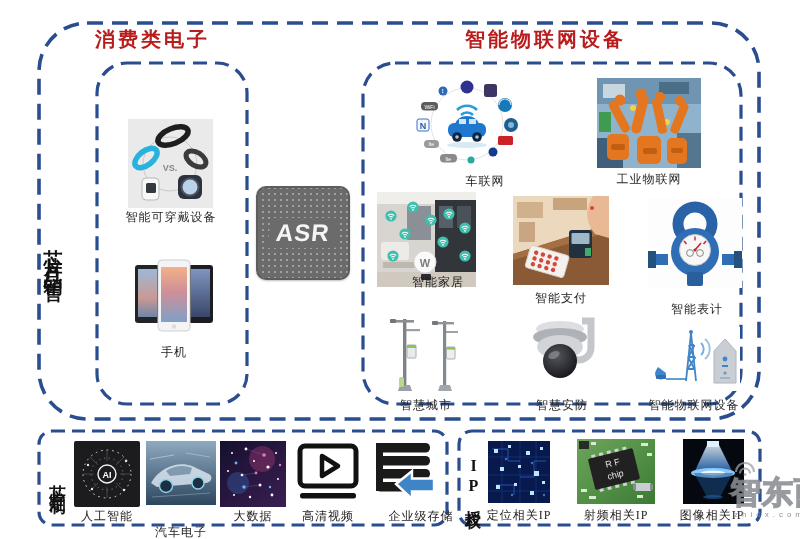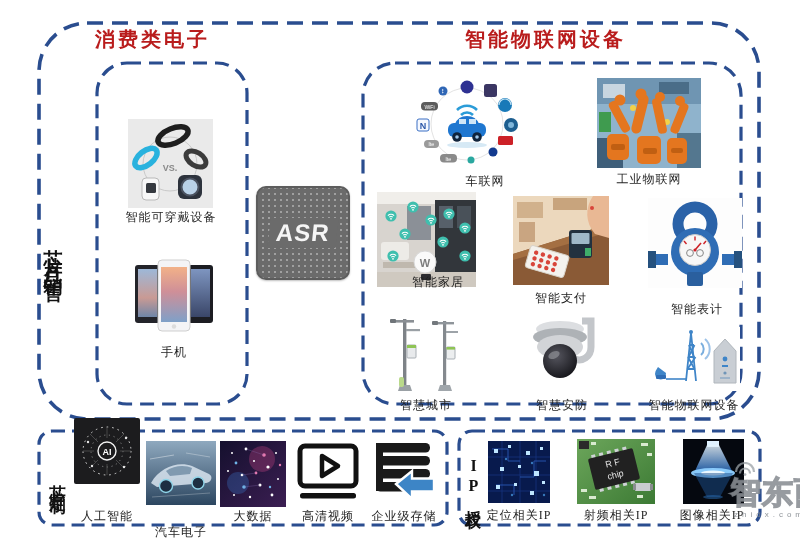--- a/index.html
+++ b/index.html
@@ -331,21 +331,21 @@
       <circle cx="77" cy="32" r="2.4" fill="#3f85c8"></circle>
         <rect x="74" y="38" width="6" height="2" fill="#3f85c8"></rect>
       <circle cx="77" cy="46" r="1.6" fill="#6f95b8"></circle>
         <line x1="72" y1="51" x2="82" y2="51" stroke="#8aa8c4" stroke-width="1.4"></line>
     </svg>
   </div>
   <div class="abs lbl" style="left:648px;top:397px;width:92px;">智能物联网设备</div>
 
   <div class="abs vtxt" style="left:46px;top:437px;height:86px;font-size:16.5px;letter-spacing:4px;">芯片定制</div>
 
-  <div class="imgbox" style="left:74px;top:418px;width:66px;height:66px;">
+  <div class="imgbox" style="left:74px;top:441px;width:66px;height:66px;">
     <svg viewBox="0 0 66 66" preserveAspectRatio="none">
       <rect width="66" height="66" rx="2" fill="#1c1c1e"></rect>
       <circle cx="33" cy="33" r="24" fill="none" stroke="#d8d8d8" stroke-width="1" stroke-dasharray="1.6 4"></circle>
       <circle cx="33" cy="33" r="16" fill="none" stroke="#9a9a9a" stroke-width="0.8" stroke-dasharray="1.2 3.6"></circle>
       <g stroke="#5a5a5a" stroke-width="0.7">
         <line x1="33" y1="9" x2="33" y2="20"></line>
           <line x1="9" y1="33" x2="20" y2="33"></line>
         <line x1="46" y1="33" x2="57" y2="33"></line>
           <line x1="33" y1="46" x2="33" y2="57"></line>
         <line x1="16" y1="16" x2="24" y2="24"></line>
@@ -443,21 +443,21 @@
       <g fill="#1a1a1a">
         <rect x="8" y="3" width="54" height="9.5" rx="4.5"></rect>
         <rect x="8" y="16" width="54" height="9.5" rx="4.5"></rect>
         <rect x="8" y="29" width="54" height="9.5" rx="4.5"></rect>
         <rect x="8" y="42" width="54" height="9.5" rx="4.5"></rect>
         <rect x="8" y="3" width="7" height="48"></rect>
       </g>
       <path d="M28,44 L44,31 V38.5 H66 V51.5 H44 V59 Z" fill="#3d85c6" stroke="#ffffff" stroke-width="2.4"></path>
     </svg>
   </div>
-  <div class="abs lbl" style="left:364px;top:508px;width:80px;">企业级存储</div>
+  <div class="abs lbl" style="left:381px;top:508px;width:80px;">企业级存储</div>
 
   <div class="abs vtxt" style="left:462px;top:436px;height:88px;font-size:16px;letter-spacing:3px;">IP授权</div>
 
   <div class="imgbox" style="left:488px;top:441px;width:62px;height:62px;">
     <svg viewBox="0 0 62 62" preserveAspectRatio="none">
       <rect width="62" height="62" fill="#081a4d"></rect>
       <g stroke="#17347f" stroke-width="0.8">
         <line x1="0" y1="16" x2="62" y2="16"></line>
           <line x1="0" y1="34" x2="62" y2="34"></line>
           <line x1="0" y1="50" x2="62" y2="50"></line>

